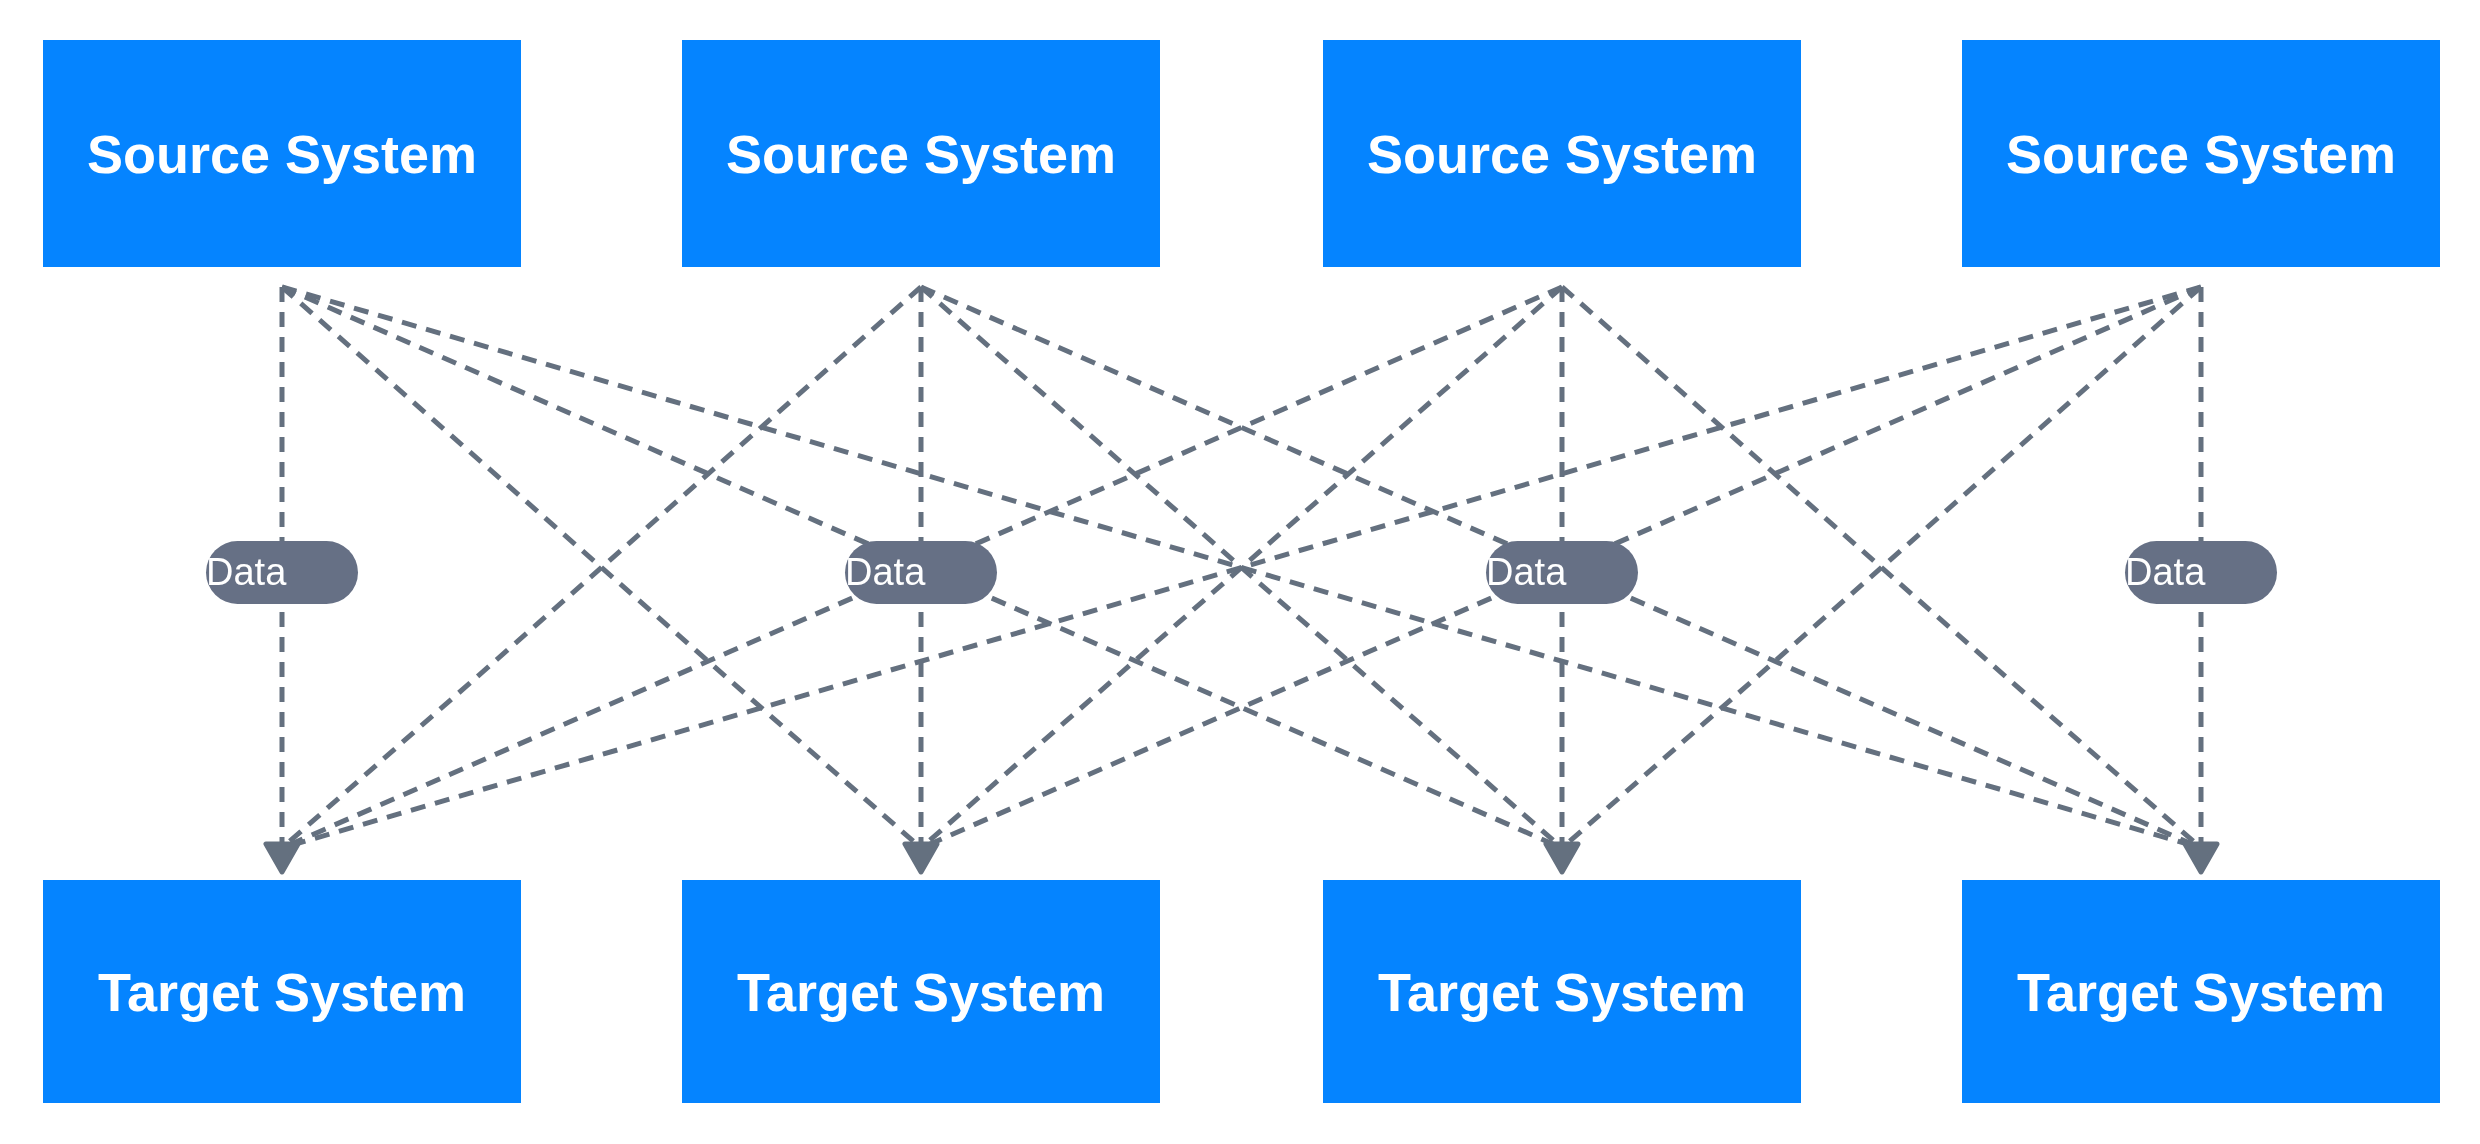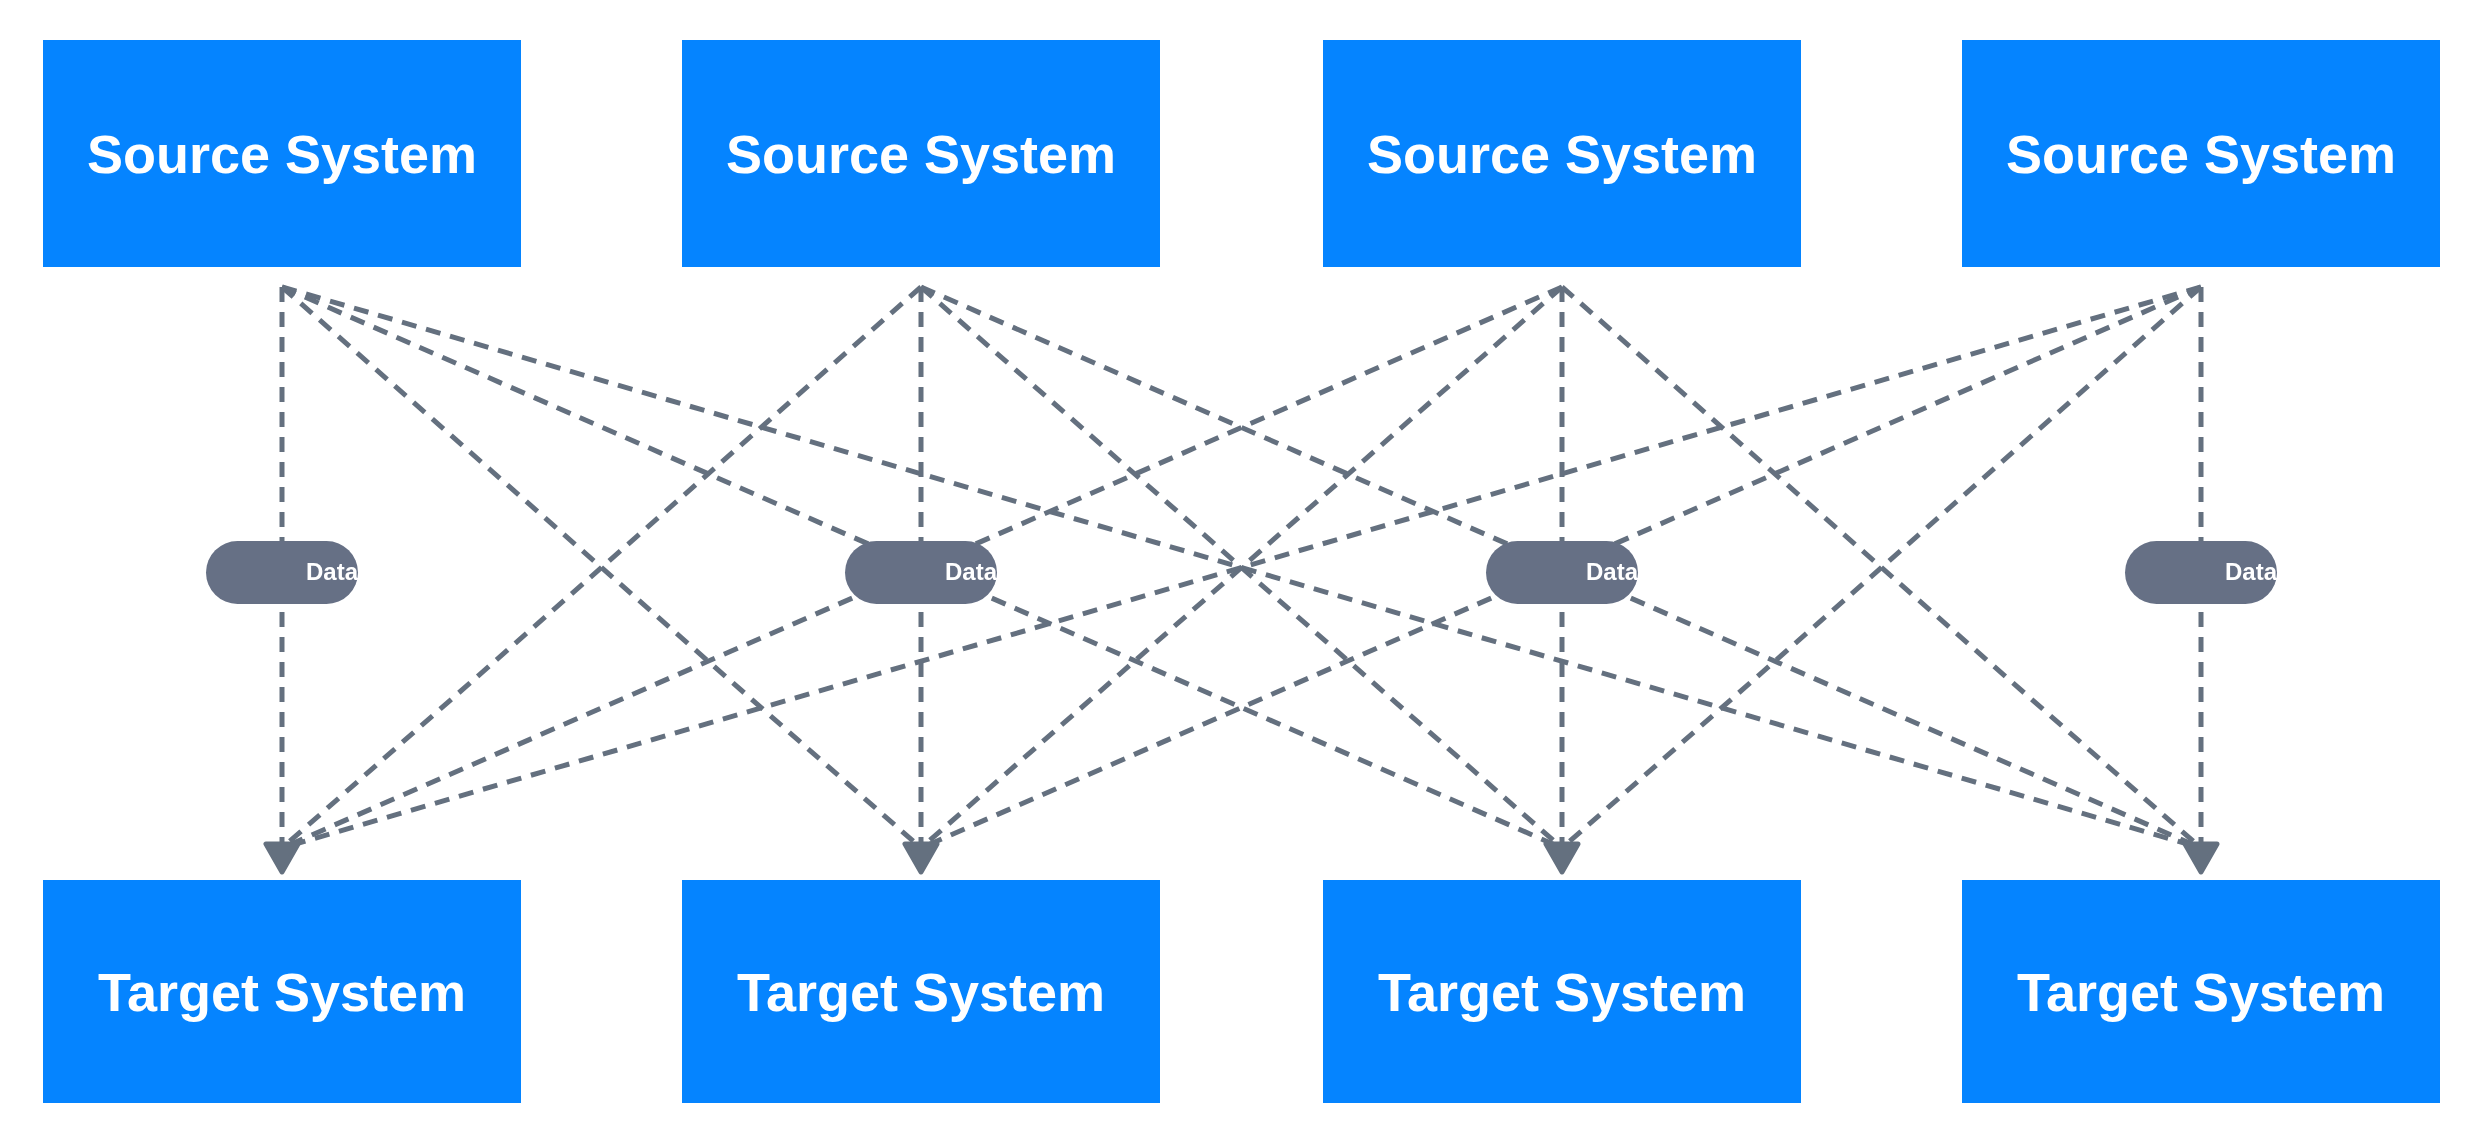--- a/index.html
+++ b/index.html
@@ -45,25 +45,25 @@
     color: var(--node-text, #ffffff);
     font-weight: 700;
     font-size: 54px;
     letter-spacing: 0px;
     text-align: center;
   }
   .pill {
     position: absolute;
     display: flex;
     align-items: center;
-    justify-content: flex-end;
+    justify-content: flex-start;
     background: var(--pill-fill, #667085);
     color: var(--pill-text, #ffffff);
-    font-size: 24px;
-    font-weight: 700;
+    font-size: 38px;
+    font-weight: 400;
     border-radius: 999px;
   }
 </style>
 </head>
 <body>
 
 <div class="stage">
   <svg id="connector-layer" viewBox="0 0 2480 1144" xmlns="http://www.w3.org/2000/svg">
       <line x1="282" y1="287" x2="282" y2="848"></line>
       <line x1="282" y1="287" x2="921" y2="848"></line>

